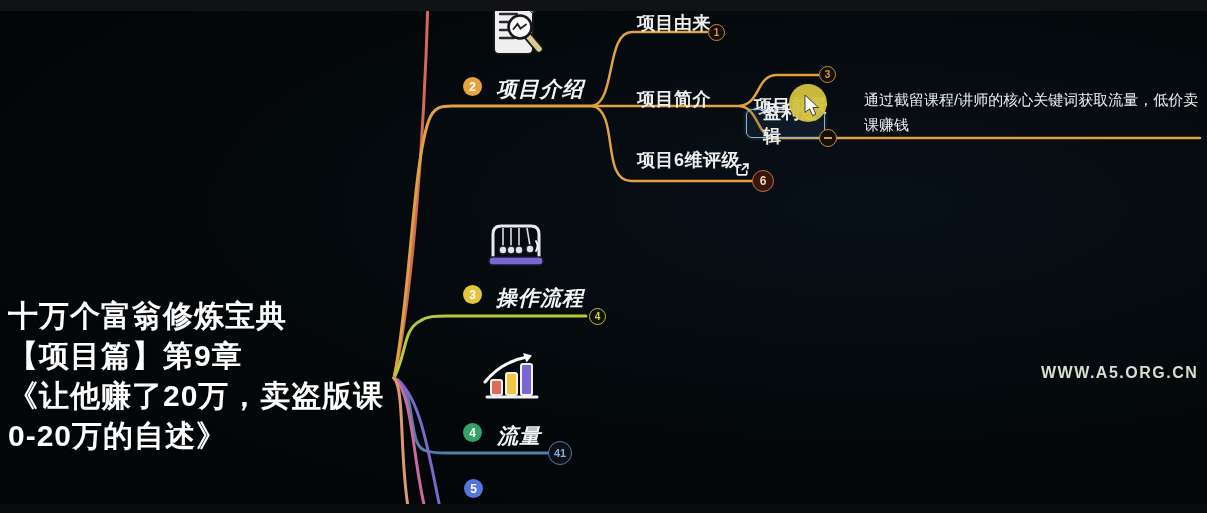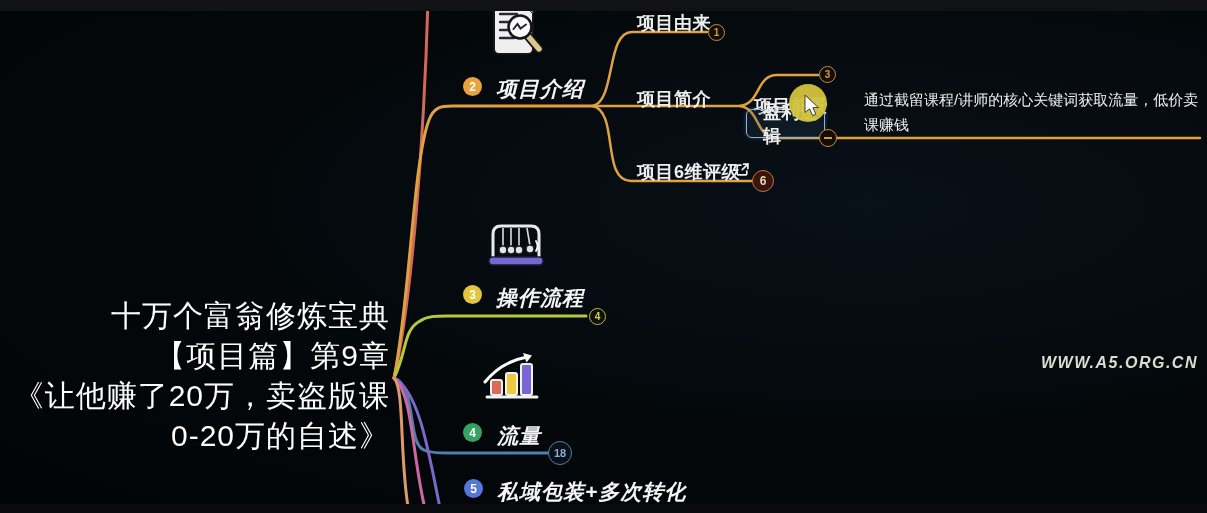--- a/index.html
+++ b/index.html
@@ -7,42 +7,42 @@
   #stage{
     position:relative;width:1207px;height:513px;overflow:hidden;
     background:radial-gradient(ellipse at 72% 40%, #081018 0%, #030709 60%, #020507 100%);
     font-family:"Liberation Sans","DejaVu Sans",sans-serif;color:#fff;
   }
   .bar-top{position:absolute;left:0;top:0;width:100%;height:11px;background:#101214;}
   .bar-bottom{position:absolute;left:0;bottom:0;width:100%;height:9px;background:#0a0b0d;}
   #lines{position:absolute;left:0;top:0;}
   .abs{position:absolute;}
   .root-title{
-    left:8px;top:296px;width:382px;text-align:right;
-    font-size:30px;font-weight:normal;line-height:40px;letter-spacing:1px;
+    left:8px;top:296px;width:382px;text-align:left;
+    font-size:30px;font-weight:bold;line-height:40px;letter-spacing:1px;
     white-space:pre-line;color:#fdfdfd;text-shadow:0 1px 2px #000;
   }
   .topic-label{font-size:21px;font-weight:bold;color:#f5f5f5;letter-spacing:1px;font-style:italic;}
   .num-badge{
     width:19px;height:19px;border-radius:50%;color:#fff;font-size:12px;font-weight:bold;
     display:flex;align-items:center;justify-content:center;
   }
   .child-label{font-size:18px;font-weight:700;color:#eee;letter-spacing:0.5px;}
   .count-badge{
     border-radius:50%;background:#140d06;border:1.5px solid #C09040;color:#D89A40;
     display:flex;align-items:center;justify-content:center;font-size:10px;font-weight:bold;
   }
   .profit-box{
     left:746px;top:109px;width:79px;height:29px;border:1.5px solid #8FB3D4;border-radius:6px;
     background:rgba(45,75,105,0.22);display:flex;align-items:center;justify-content:center;
     box-shadow:0 0 4px rgba(120,170,220,0.35);
     padding-left:16px;
   }
   .note-text{left:864px;top:87px;width:346px;font-size:15px;line-height:25px;color:#efefef;}
-  .watermark{left:1041px;top:354px;font-size:16px;font-weight:600;letter-spacing:1.5px;color:#d9ded2;font-style:italic;}
+  .watermark{left:1041px;top:364px;font-size:16px;font-weight:600;letter-spacing:1.5px;color:#d9ded2;}
   .minus-badge{
     left:819px;top:129px;width:18px;height:18px;border-radius:50%;
     border:1.5px solid #C09040;background:#140d06;display:flex;align-items:center;justify-content:center;
   }
   .minus-badge span{display:block;width:8px;height:2px;background:#D89A40;}
   .cursor-wrap{left:789px;top:84px;width:38px;height:38px;pointer-events:none;}
   .cursor-glow{position:absolute;left:0;top:0;width:38px;height:38px;border-radius:50%;background:rgba(211,195,62,0.95);}
   .cursor-arrow{position:absolute;left:13px;top:10px;}
 </style>
 </head>
@@ -105,21 +105,21 @@
   <div class="abs count-badge" style="left:819px;top:66px;width:17px;height:17px;">3</div>
 
   <div class="abs profit-box">
     <span class="child-label">盈利逻辑</span>
   </div>
   <div class="abs minus-badge">
       <span></span>
     </div>
   <div class="abs note-text">通过截留课程/讲师的核心关键词获取流量，低价卖课赚钱</div>
 
-  <div class="abs child-label" style="left:637px;top:160px;text-align:right;">项目6维评级</div>
+  <div class="abs child-label" style="left:637px;top:148px;text-align:right;">项目6维评级</div>
   <div class="abs" style="left:735px;top:162px;">
     <svg width="15" height="15" viewBox="0 0 14 14" fill="none" stroke="#f0f0f0" stroke-width="1.6" stroke-linecap="round">
       <path d="M5.5,3 H3.6 Q2,3 2,4.6 V10.4 Q2,12 3.6,12 H9.4 Q11,12 11,10.4 V8.5"></path>
       <path d="M8,2 H12 V6"></path>
       <path d="M12,2 L6.8,7.2"></path>
     </svg>
   </div>
   <div class="abs count-badge" style="left:752px;top:170px;width:22px;height:22px;background:#38150f;border-color:#C07038;color:#EBD9B0;font-size:12px;">6</div>
 
   <div class="abs" style="left:486px;top:221px;">
@@ -156,26 +156,25 @@
       </g>
       <path d="M8,46 L58,46" stroke="#f2f2f2" stroke-width="3" stroke-linecap="round"></path>
       <path d="M6,31 C18,16 32,9 48,6" fill="none" stroke="#fafafa" stroke-width="3" stroke-linecap="round"></path>
       <path d="M44,2 L53,4.5 L47.5,11.5 Z" fill="#fafafa"></path>
     </svg>
   </div>
   <div class="abs num-badge" style="left:463px;top:423px;background:#35A265;">
       <span>4</span>
     </div>
   <div class="abs topic-label" style="left:497px;top:422px;text-align:right;">流量</div>
-  <div class="abs count-badge" style="left:548px;top:441px;width:24px;height:24px;border-color:#4E7FAE;color:#85AFD6;font-size:11px;background:#0a1016;">18</div>
+  <div class="abs count-badge" style="left:548px;top:441px;width:24px;height:24px;border-color:#4E7FAE;color:#85AFD6;font-size:11px;background:#0a1016;">41</div>
 
   <div class="abs num-badge" style="left:464px;top:479px;background:#5576DB;">
       <span>5</span>
     </div>
-  <div class="abs topic-label" style="left:497px;top:478px;">私域包装+多次转化</div>
 
   <div class="abs watermark">WWW.A5.ORG.CN</div>
 
   <div class="abs cursor-wrap">
     <div class="cursor-glow"></div>
     <svg class="cursor-arrow" width="19" height="24" viewBox="0 0 19 24">
       <path d="M3,1 L3,18.5 L7.6,14.8 L10.6,21.6 L13.8,20.2 L10.9,13.6 L16.4,13.6 Z" fill="#ffffff" stroke="#3a3a3a" stroke-width="1"></path>
     </svg>
   </div>
 

